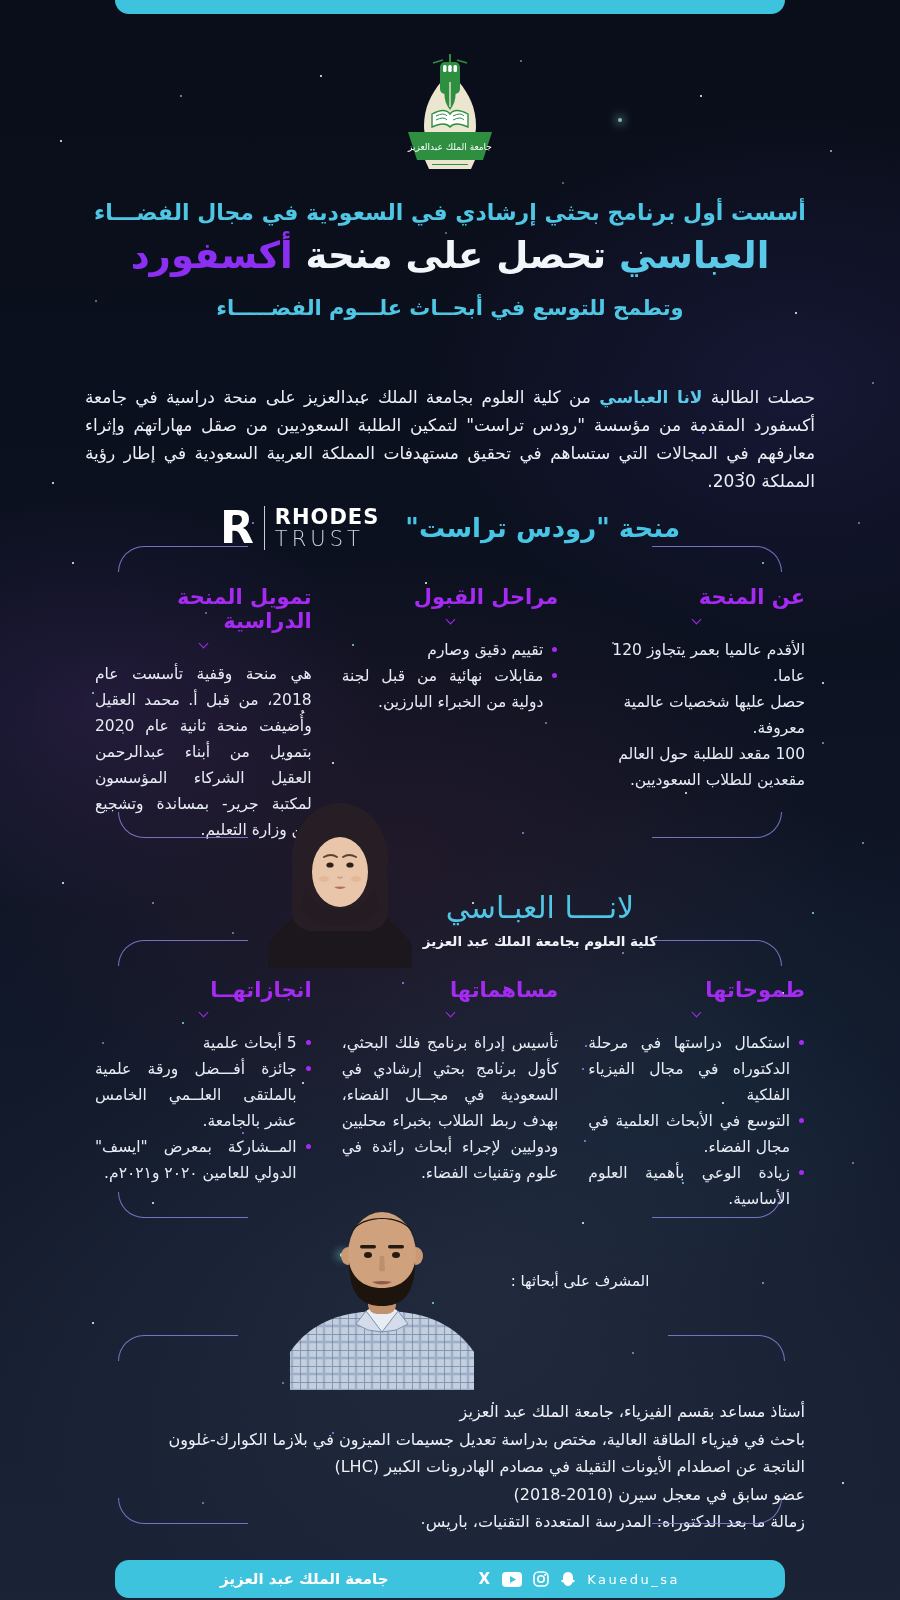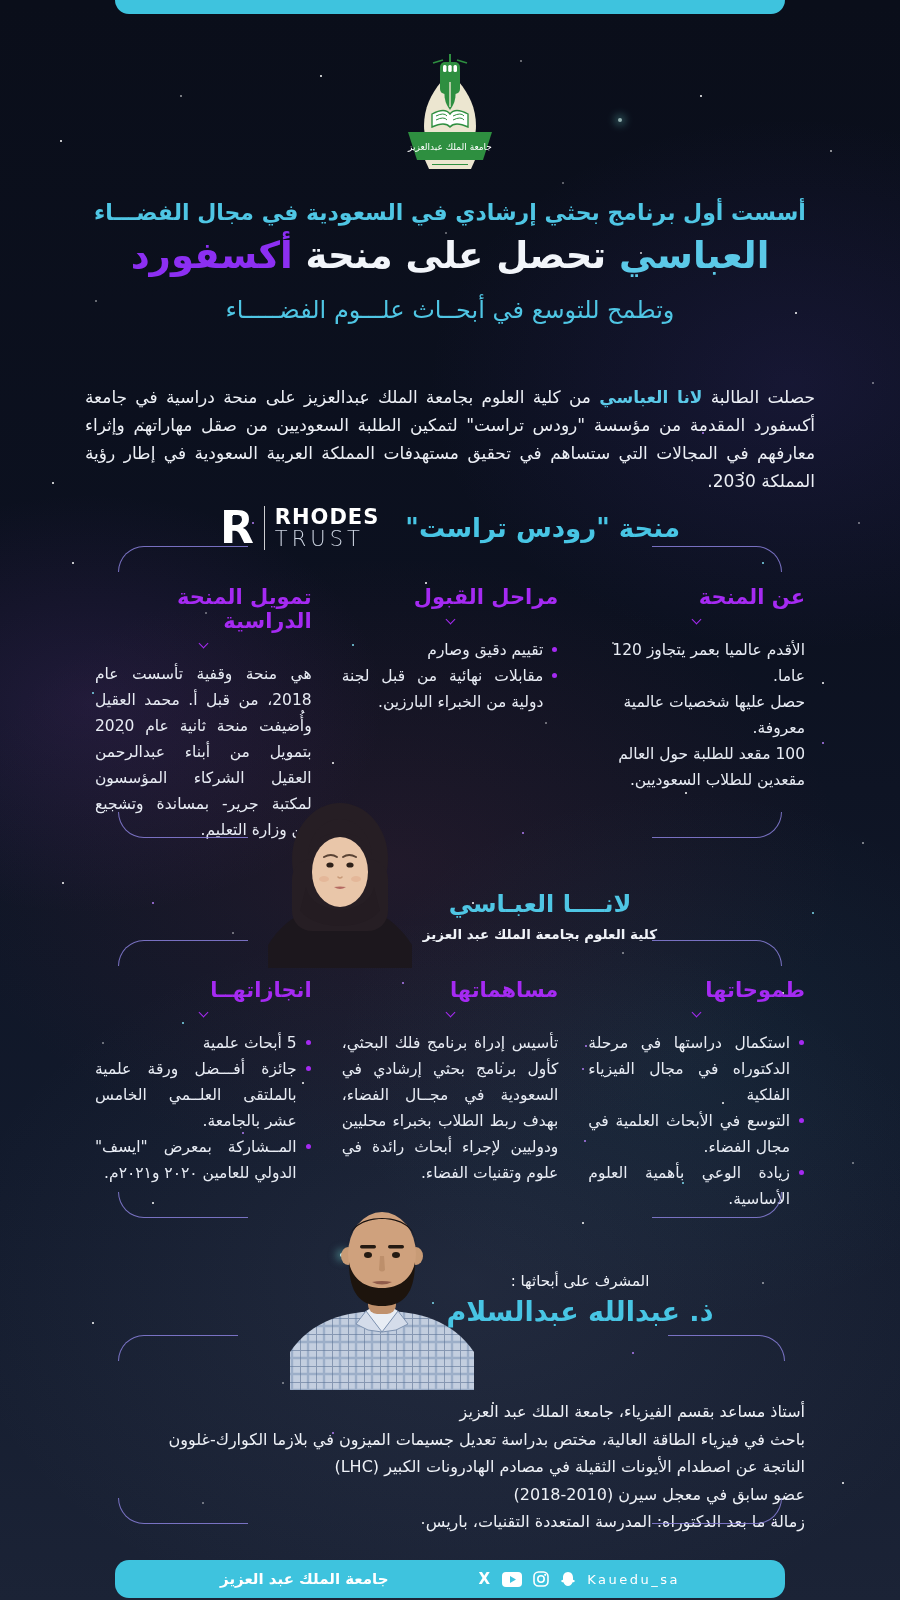--- a/index.html
+++ b/index.html
@@ -48,21 +48,21 @@
   .footer .x-glyph{ font-size:15px; font-weight:bold; letter-spacing:1px; }
   .footer .handle{ font-size:13px; letter-spacing:2.5px; }
   .footer svg{ display:block; }
 
   .kau-logo{ position:absolute; left:395px; top:52px; width:110px; height:122px; }
 
   .headline{ position:absolute; left:0; top:200px; width:100%; text-align:center; direction:rtl; }
   .hl1{ color:#4fc6e4; font-size:22px; font-weight:bold; margin-bottom:9px; }
   .hl2{ font-size:37px; font-weight:bold; margin-bottom:19px; color:#f2f5fa; }
   .hl2 .cy{ color:#5bc9e8; } .hl2 .pu{ color:#8c2ff2;margin-top:8px; }
-  .hl3{ color:#4fc6e4; font-size:24px; font-weight:normal; }
+  .hl3{ color:#4fc6e4; font-size:21px; font-weight:bold; }
 
   .intro{ position:absolute; left:85px; top:384px; width:730px; direction:rtl; text-align:justify; text-align-last:right;
     color:#edf0f6; font-size:17px; line-height:1.64; }
   .intro .cy{ color:#5bc9e8; font-weight:bold; }
 
   
   .brk{ position:absolute; width:130px; height:26px; }
   .brk.tl{ border-top:1.5px solid rgba(138,128,220,.85); border-left:1.5px solid rgba(138,128,220,.85); border-top-left-radius:26px; }
   .brk.tr{ border-top:1.5px solid rgba(138,128,220,.85); border-right:1.5px solid rgba(138,128,220,.85); border-top-right-radius:26px; }
   .brk.bl{ border-bottom:1.5px solid rgba(138,128,220,.85); border-left:1.5px solid rgba(138,128,220,.85); border-bottom-left-radius:26px; }
@@ -83,21 +83,21 @@
   .col h3{ color:#a52af2; font-size:21px; font-weight:bold; text-align:right; }
   .chev{ width:7px; height:7px; border-right:1.5px solid #a52af2; border-bottom:1.5px solid #a52af2; transform:rotate(45deg); margin:7px auto 14px; }
   .col .body{ color:#e8ecf4; font-size:15.5px; line-height:1.68; text-align:right; }
   .col .body.just{ text-align:justify; text-align-last:right; }
   ul.plist{ list-style:none; }
   ul.plist li{ position:relative; padding-right:15px; text-align:justify; text-align-last:right; }
   ul.plist li::before{ content:''; position:absolute; right:1px; top:10px; width:5px; height:5px; border-radius:50%; background:#a52af2; }
 
   .lana-photo{ position:absolute; left:250px; top:795px; width:180px; height:173px; }
   .lana-title{ position:absolute; left:415px; top:890px; width:250px; text-align:center; direction:rtl; }
-  .lana-name{ color:#4fc6e4; font-size:24px; font-weight:bold; }
+  .lana-name{ color:#4fc6e4; font-size:30px; font-weight:normal; }
   .lana-affil{ color:#f0f3f8; font-size:13.5px; font-weight:bold; margin-top:8px; }
 
   .sup-photo{ position:absolute; left:268px; top:1190px; width:230px; height:200px; }
   .sup-head{ position:absolute; left:440px; top:1272px; width:280px; text-align:center; direction:rtl; }
   .sup-label{ color:#eef1f7; font-size:15px; }
   .sup-name{ color:#48c5e4; font-size:27px; font-weight:bold; margin-top:6px; }
   .sup-body{ position:absolute; left:95px; top:1398px; width:710px; direction:rtl; text-align:right;
     color:#eef1f7; font-size:16px; line-height:1.72; }
 </style>
 </head>
@@ -268,21 +268,20 @@
       <ellipse cx="100" cy="65" rx="4" ry="3" fill="#241a12"></ellipse>
       <ellipse cx="128" cy="65" rx="4" ry="3" fill="#241a12"></ellipse>
       <path d="M112,66 L111,80 Q114,83 117,80 L116,66" fill="#bd8f6b"></path>
     </svg>
   </div>
 
   <div class="brk tl" style="left:118px; top:1335px; width:120px;"></div>
   <div class="brk tr" style="left:668px; top:1335px; width:117px;"></div>
   <div class="sup-head">
     <div class="sup-label">المشرف على أبحاثها :</div>
-    <div class="sup-name">ذ. عبدالله عبدالسلام</div>
   </div>
 
   <div class="sup-body">
     <div>أستاذ مساعد بقسم الفيزياء، جامعة الملك عبد العزيز</div>
     <div>باحث في فيزياء الطاقة العالية، مختص بدراسة تعديل جسيمات الميزون في بلازما الكوارك-غلوون</div>
     <div>الناتجة عن اصطدام الأيونات الثقيلة في مصادم الهادرونات الكبير (LHC)</div>
     <div>عضو سابق في معجل سيرن (2010-2018)</div>
     <div>زمالة ما بعد الدكتوراه: المدرسة المتعددة التقنيات، باريس</div>
   </div>
   <div class="brk bl" style="left:118px; top:1498px;"></div>

